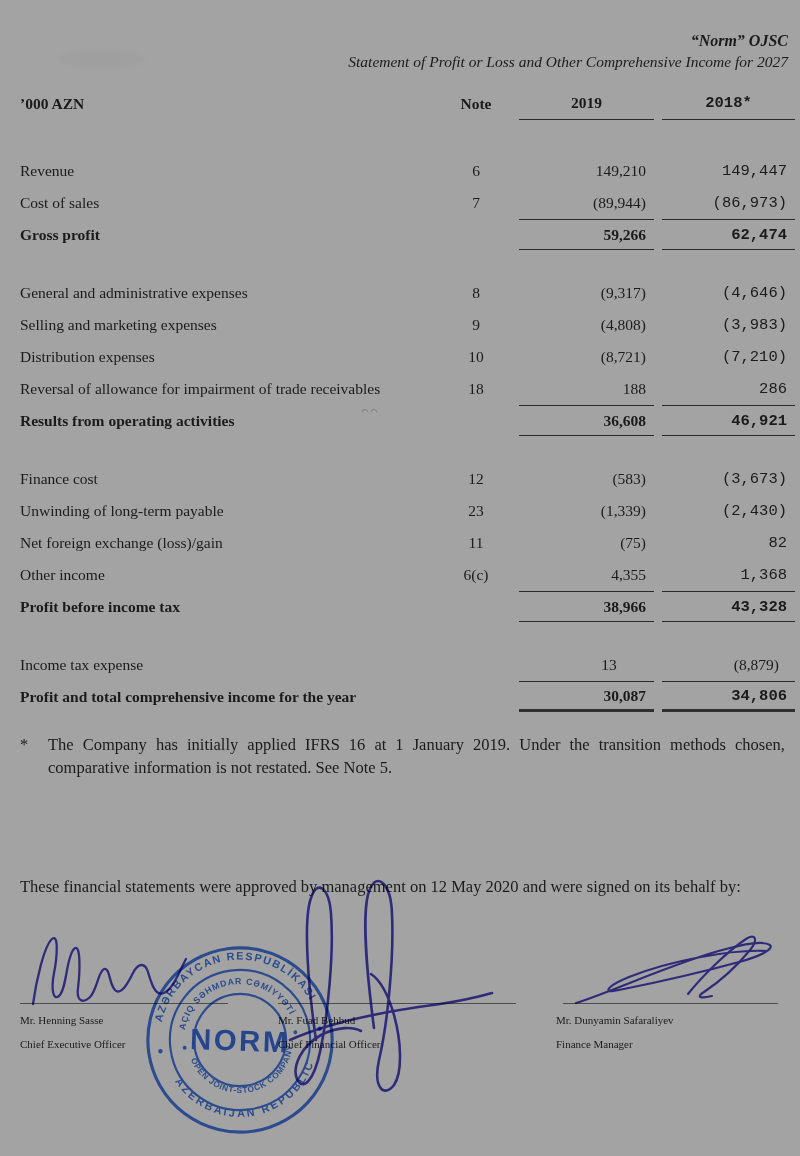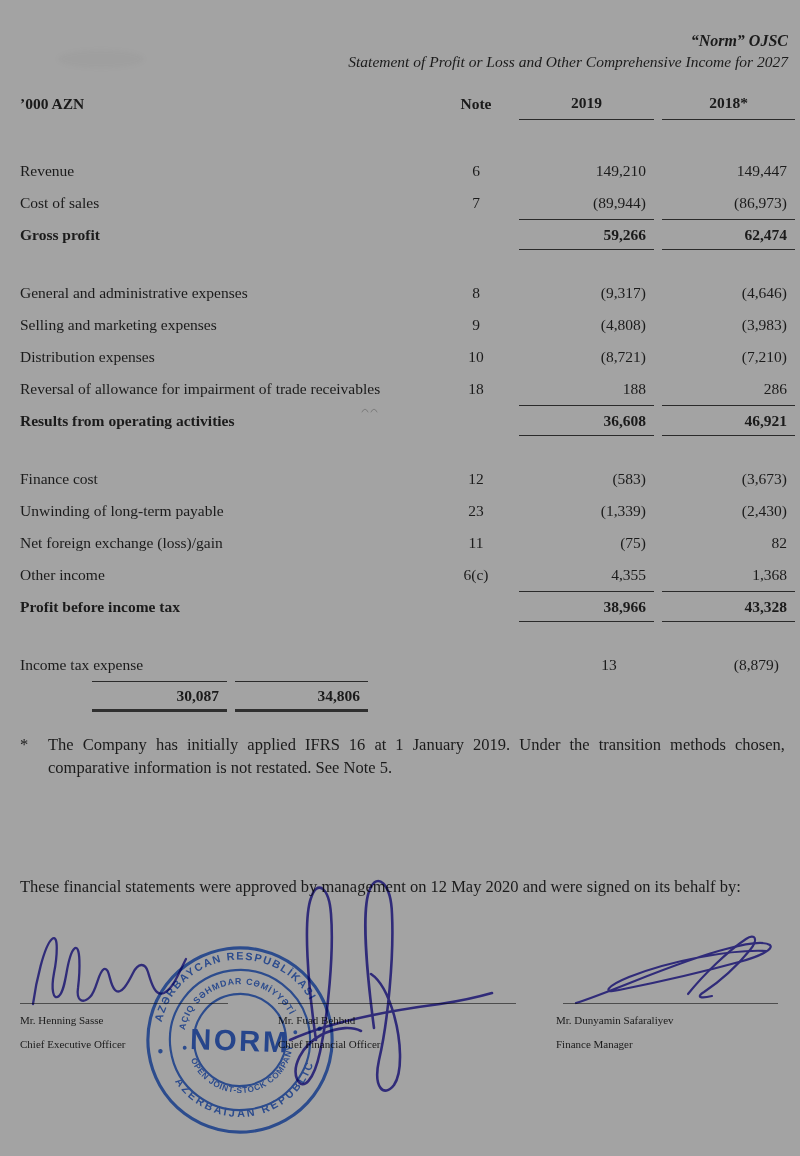--- a/index.html
+++ b/index.html
@@ -21,21 +21,21 @@
   .trow{display:flex;align-items:center;height:32px;}
   .trow.head{height:33px;font-weight:bold;margin-bottom:35px;}
   .trow.bold{font-weight:bold;height:31px;}
   .trow.spacer{height:27px;}
   .lbl{flex:1;}
   .note{width:58px;text-align:center;}
   .gap1{width:14px;}
   .gap2{width:8px;}
   .val{width:135px;text-align:center;padding-right:8px;box-sizing:border-box;
        height:100%;display:flex;align-items:center;justify-content:flex-end;}
-  .val.v18{width:133px;}
+  .val.v18{width:133px;font-family:Liberation Mono, monospace;}
   .head .val{justify-content:center;padding-right:0;border-bottom:1.5px solid #2a2a2a;}
   .val.rt{border-top:1.4px solid #2a2a2a;}
   .val.rb{border-bottom:1.4px solid #2a2a2a;}
   .val.rbt{border-bottom:3px solid #2f2f2f;}
   
   .footnote{position:absolute;left:20px;top:734px;width:765px;font-size:16.5px;
     line-height:22.5px;text-align:justify;padding-left:28px;box-sizing:border-box;}
   .footnote .marker{position:absolute;left:0;top:0;}
   
   .approval{position:absolute;left:20px;top:876px;width:768px;font-size:16.5px;line-height:22.5px;}
@@ -187,20 +187,21 @@
         </div>
         <div class="trow spacer"></div>
         <div class="trow">
           <div class="lbl">Income tax expense</div>
           <div class="note">13</div>
           <div class="gap1"></div>
           <div class="val">(8,879)</div>
           <div class="gap2"></div>
         </div>
         <div class="trow bold">
+          <div class="lbl">Profit and total comprehensive income for the year</div>
           <div class="note"></div>
           <div class="gap1"></div>
           <div class="val rt rbt">30,087</div>
           <div class="gap2"></div>
           <div class="val v18 rt rbt">34,806</div>
         </div>
       </div>
   </div>
 
   <div class="footnote">

